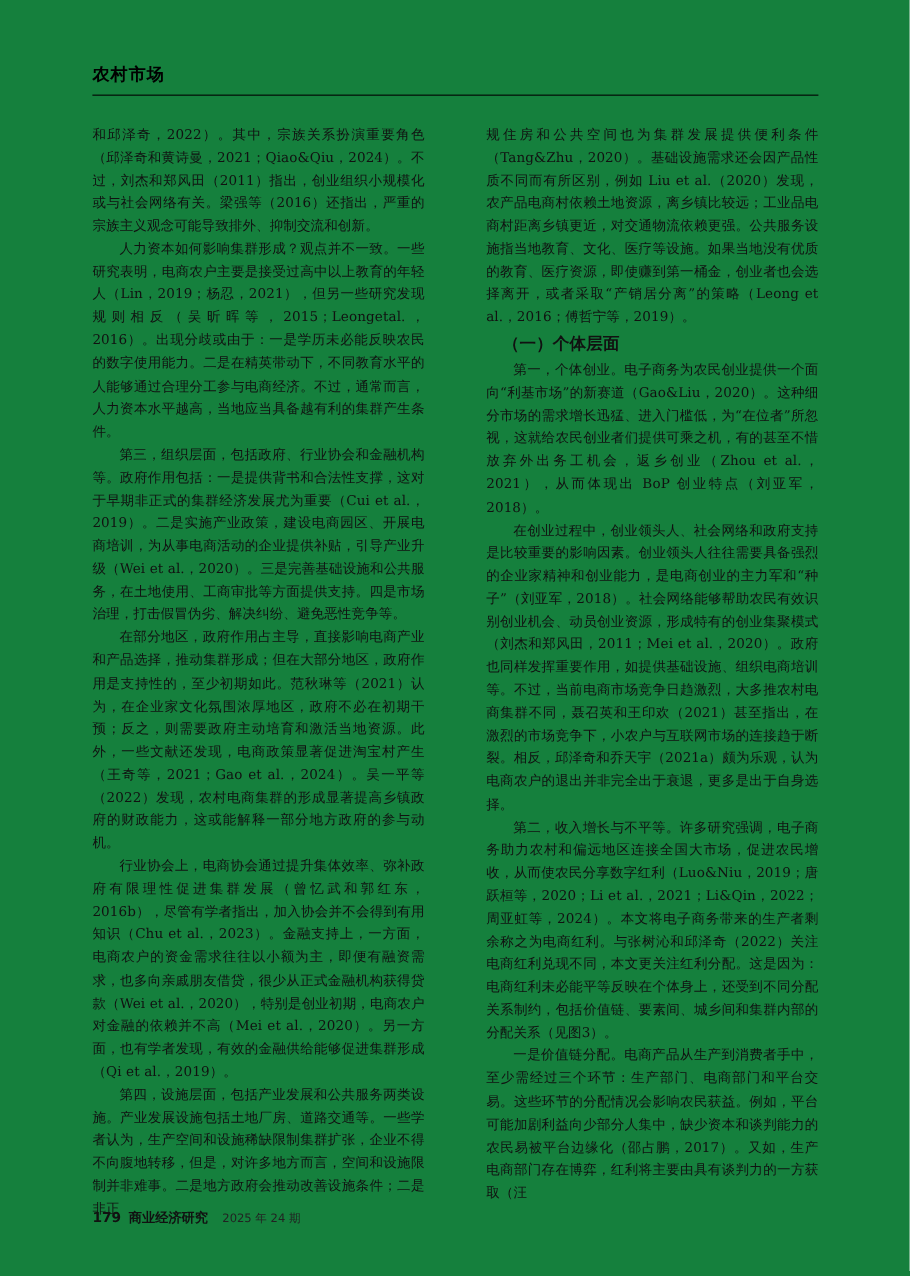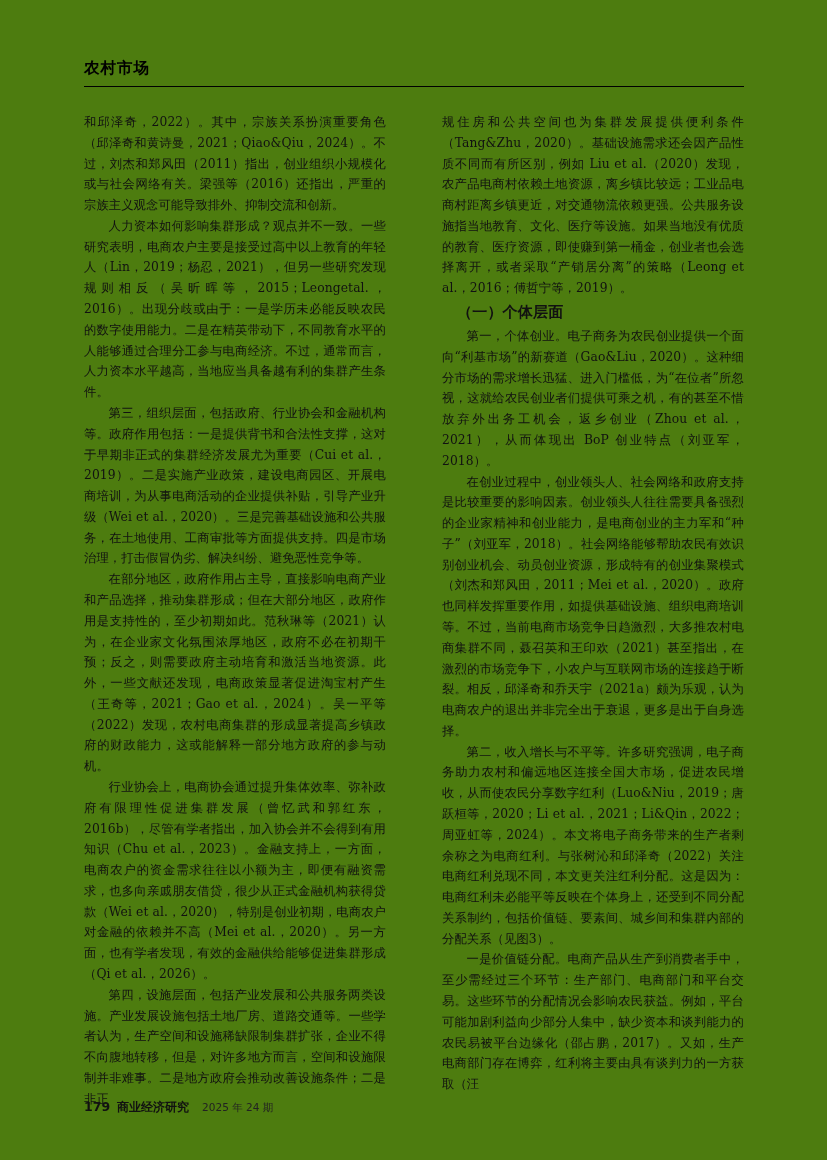--- a/index.html
+++ b/index.html
@@ -3,21 +3,21 @@
 <meta charset="utf-8">
 <style>
   html, body {
     margin: 0;
     padding: 0;
     background: #f0f0ee;
   }
   .page {
     width: 827px;
     height: 1160px;
-    background: #4d7c0f;
+    background: #15803d;
     margin: 0 auto;
     position: relative;
     box-sizing: border-box;
     font-family: "DejaVu Serif", "Liberation Serif", serif;
     color: #111;
     overflow: hidden;
   }
   .header {
     position: absolute;
     top: 58px;
@@ -110,21 +110,21 @@
     <div class="header-rule"></div>
   </div>
 
   <div class="columns">
 
     <div class="col">
       <p class="body">和邱泽奇，2022）。其中，宗族关系扮演重要角色（邱泽奇和黄诗曼，2021；Qiao&amp;Qiu，2024）。不过，刘杰和郑风田（2011）指出，创业组织小规模化或与社会网络有关。梁强等（2016）还指出，严重的宗族主义观念可能导致排外、抑制交流和创新。</p>
       <p class="body indent">人力资本如何影响集群形成？观点并不一致。一些研究表明，电商农户主要是接受过高中以上教育的年轻人（Lin，2019；杨忍，2021），但另一些研究发现规则相反（吴昕晖等，2015；Leongetal.，2016）。出现分歧或由于：一是学历未必能反映农民的数字使用能力。二是在精英带动下，不同教育水平的人能够通过合理分工参与电商经济。不过，通常而言，人力资本水平越高，当地应当具备越有利的集群产生条件。</p>
       <p class="body indent">第三，组织层面，包括政府、行业协会和金融机构等。政府作用包括：一是提供背书和合法性支撑，这对于早期非正式的集群经济发展尤为重要（Cui et al.，2019）。二是实施产业政策，建设电商园区、开展电商培训，为从事电商活动的企业提供补贴，引导产业升级（Wei et al.，2020）。三是完善基础设施和公共服务，在土地使用、工商审批等方面提供支持。四是市场治理，打击假冒伪劣、解决纠纷、避免恶性竞争等。</p>
       <p class="body indent">在部分地区，政府作用占主导，直接影响电商产业和产品选择，推动集群形成；但在大部分地区，政府作用是支持性的，至少初期如此。范秋琳等（2021）认为，在企业家文化氛围浓厚地区，政府不必在初期干预；反之，则需要政府主动培育和激活当地资源。此外，一些文献还发现，电商政策显著促进淘宝村产生（王奇等，2021；Gao et al.，2024）。吴一平等（2022）发现，农村电商集群的形成显著提高乡镇政府的财政能力，这或能解释一部分地方政府的参与动机。</p>
-      <p class="body indent">行业协会上，电商协会通过提升集体效率、弥补政府有限理性促进集群发展（曾忆武和郭红东，2016b），尽管有学者指出，加入协会并不会得到有用知识（Chu et al.，2023）。金融支持上，一方面，电商农户的资金需求往往以小额为主，即便有融资需求，也多向亲戚朋友借贷，很少从正式金融机构获得贷款（Wei et al.，2020），特别是创业初期，电商农户对金融的依赖并不高（Mei et al.，2020）。另一方面，也有学者发现，有效的金融供给能够促进集群形成（Qi et al.，2026）。</p>
+      <p class="body indent">行业协会上，电商协会通过提升集体效率、弥补政府有限理性促进集群发展（曾忆武和郭红东，2016b），尽管有学者指出，加入协会并不会得到有用知识（Chu et al.，2023）。金融支持上，一方面，电商农户的资金需求往往以小额为主，即便有融资需求，也多向亲戚朋友借贷，很少从正式金融机构获得贷款（Wei et al.，2020），特别是创业初期，电商农户对金融的依赖并不高（Mei et al.，2020）。另一方面，也有学者发现，有效的金融供给能够促进集群形成（Qi et al.，2019）。</p>
       <p class="body indent">第四，设施层面，包括产业发展和公共服务两类设施。产业发展设施包括土地厂房、道路交通等。一些学者认为，生产空间和设施稀缺限制集群扩张，企业不得不向腹地转移，但是，对许多地方而言，空间和设施限制并非难事。二是地方政府会推动改善设施条件；二是非正</p>
     </div>
 
     <div class="col">
       <p class="body">规住房和公共空间也为集群发展提供便利条件（Tang&amp;Zhu，2020）。基础设施需求还会因产品性质不同而有所区别，例如 Liu et al.（2020）发现，农产品电商村依赖土地资源，离乡镇比较远；工业品电商村距离乡镇更近，对交通物流依赖更强。公共服务设施指当地教育、文化、医疗等设施。如果当地没有优质的教育、医疗资源，即使赚到第一桶金，创业者也会选择离开，或者采取“产销居分离”的策略（Leong et al.，2016；傅哲宁等，2019）。</p>
       <h3 class="subsec">（一）个体层面</h3>
       <p class="body indent">第一，个体创业。电子商务为农民创业提供一个面向“利基市场”的新赛道（Gao&amp;Liu，2020）。这种细分市场的需求增长迅猛、进入门槛低，为“在位者”所忽视，这就给农民创业者们提供可乘之机，有的甚至不惜放弃外出务工机会，返乡创业（Zhou et al.，2021），从而体现出 BoP 创业特点（刘亚军，2018）。</p>
       <p class="body indent">在创业过程中，创业领头人、社会网络和政府支持是比较重要的影响因素。创业领头人往往需要具备强烈的企业家精神和创业能力，是电商创业的主力军和“种子”（刘亚军，2018）。社会网络能够帮助农民有效识别创业机会、动员创业资源，形成特有的创业集聚模式（刘杰和郑风田，2011；Mei et al.，2020）。政府也同样发挥重要作用，如提供基础设施、组织电商培训等。不过，当前电商市场竞争日趋激烈，大多推农村电商集群不同，聂召英和王印欢（2021）甚至指出，在激烈的市场竞争下，小农户与互联网市场的连接趋于断裂。相反，邱泽奇和乔天宇（2021a）颇为乐观，认为电商农户的退出并非完全出于衰退，更多是出于自身选择。</p>
       <p class="body indent">第二，收入增长与不平等。许多研究强调，电子商务助力农村和偏远地区连接全国大市场，促进农民增收，从而使农民分享数字红利（Luo&amp;Niu，2019；唐跃桓等，2020；Li et al.，2021；Li&amp;Qin，2022；周亚虹等，2024）。本文将电子商务带来的生产者剩余称之为电商红利。与张树沁和邱泽奇（2022）关注电商红利兑现不同，本文更关注红利分配。这是因为：电商红利未必能平等反映在个体身上，还受到不同分配关系制约，包括价值链、要素间、城乡间和集群内部的分配关系（见图3）。</p>
       <p class="body indent">一是价值链分配。电商产品从生产到消费者手中，至少需经过三个环节：生产部门、电商部门和平台交易。这些环节的分配情况会影响农民获益。例如，平台可能加剧利益向少部分人集中，缺少资本和谈判能力的农民易被平台边缘化（邵占鹏，2017）。又如，生产电商部门存在博弈，红利将主要由具有谈判力的一方获取（汪</p>

